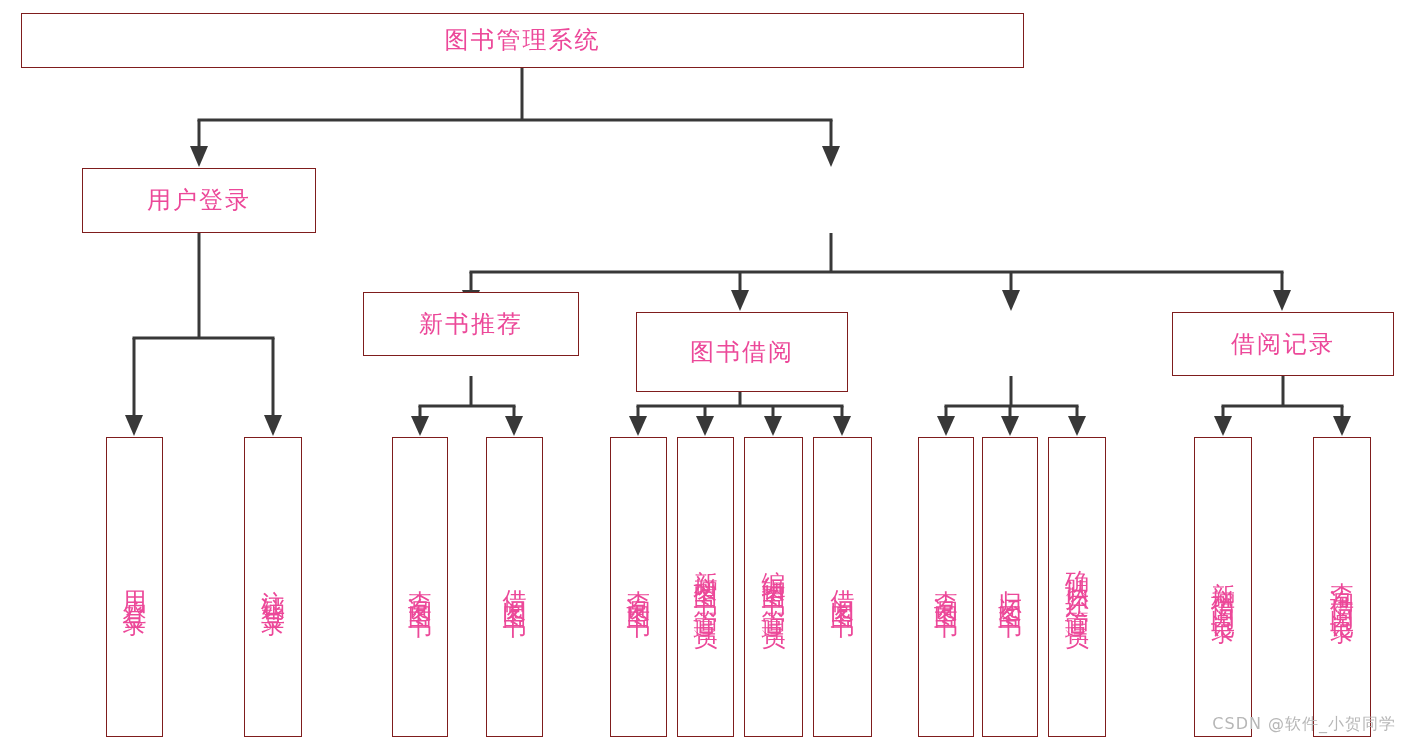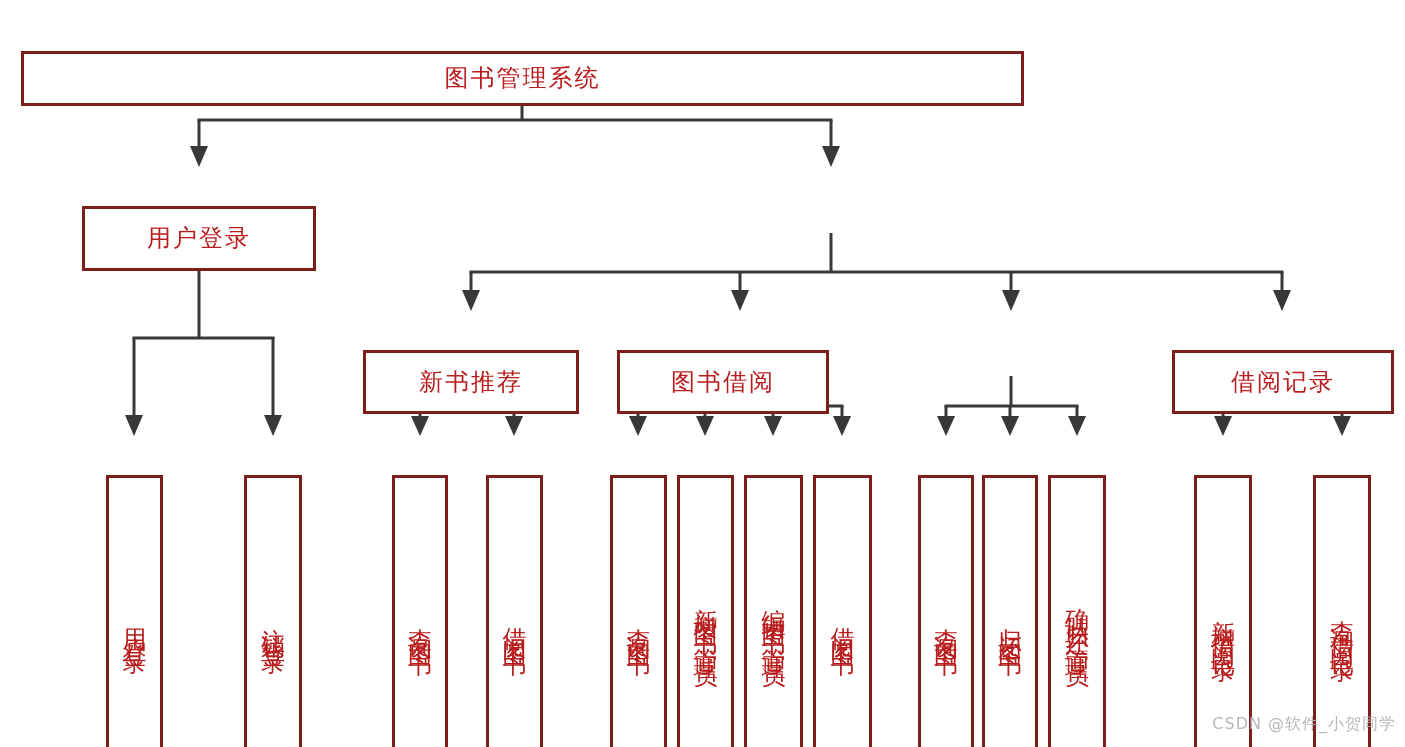--- a/index.html
+++ b/index.html
@@ -14,26 +14,25 @@
   .connectors {
     position: absolute;
     left: 0; top: 0;
     width: 1405px; height: 747px;
     pointer-events: none;
   }
   .node {
     position: absolute;
     box-sizing: border-box;
     background: #ffffff;
-    border: 3px solid #7f1d1d;
+    border: 1px solid #7f1d1d;
     display: flex;
     align-items: center;
     justify-content: center;
-    color: #b91c1c;
-    margin-top: 38px;
+    color: #ec4899;
   }
   .node.h .lbl {
     font-size: 24px;
     letter-spacing: 2px;
     white-space: nowrap;
     line-height: 1.2;
   }
   .node.v .lbl {
     writing-mode: vertical-rl;
     text-orientation: mixed;
@@ -132,24 +131,24 @@
   </svg>
 
   <div class="node h" style="left:21px; top:13px; width:1003px; height:55px;">
     <span class="lbl">图书管理系统</span>
   </div>
 
   <div class="node h" style="left:82px; top:168px; width:234px; height:65px;">
     <span class="lbl">用户登录</span>
   </div>
 
-  <div class="node h" style="left:363px; top:312px; width:216px; height:64px;">
+  <div class="node h" style="left:363px; top:292px; width:216px; height:64px;">
     <span class="lbl">新书推荐</span>
   </div>
-  <div class="node h" style="left:617px; top:312px; width:212px; height:64px;">
+  <div class="node h" style="left:636px; top:312px; width:212px; height:80px;">
     <span class="lbl">图书借阅</span>
   </div>
   <div class="node h" style="left:1172px; top:312px; width:222px; height:64px;">
     <span class="lbl">借阅记录</span>
   </div>
 
   <div class="node v" style="left:106px; top:437px; width:57px; height:300px;">
     <span class="lbl">用户登录</span>
   </div>
   <div class="node v" style="left:244px; top:437px; width:58px; height:300px;">

